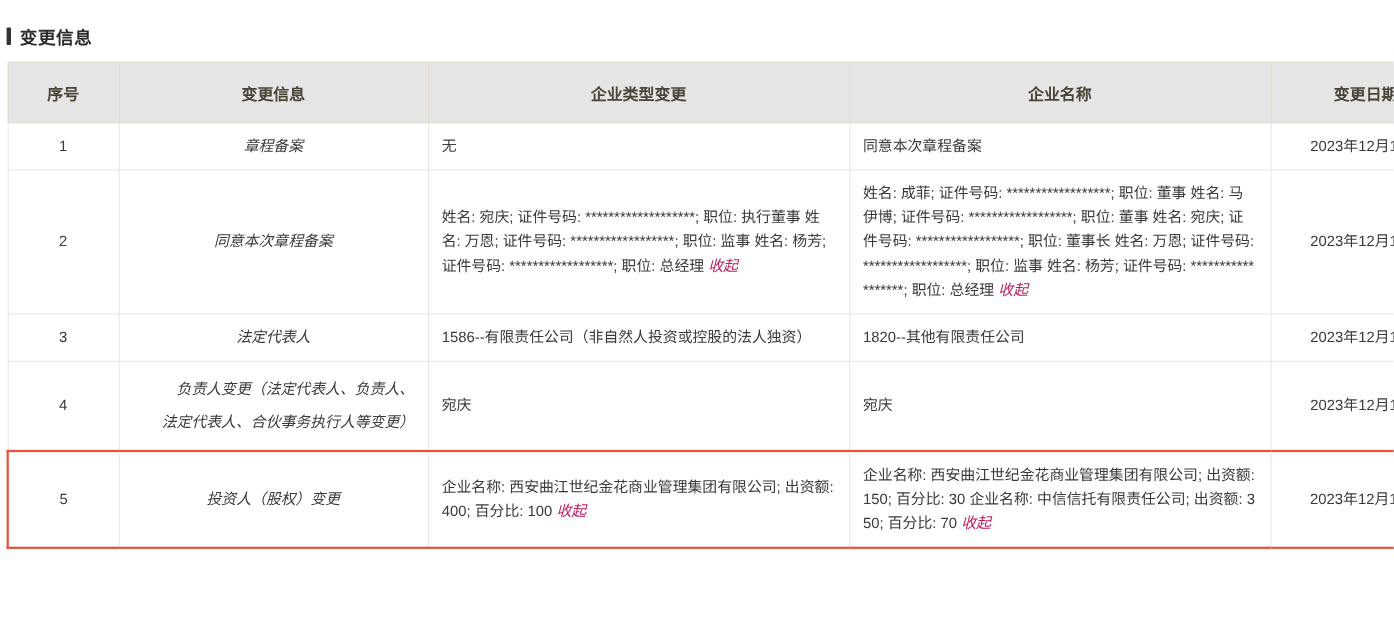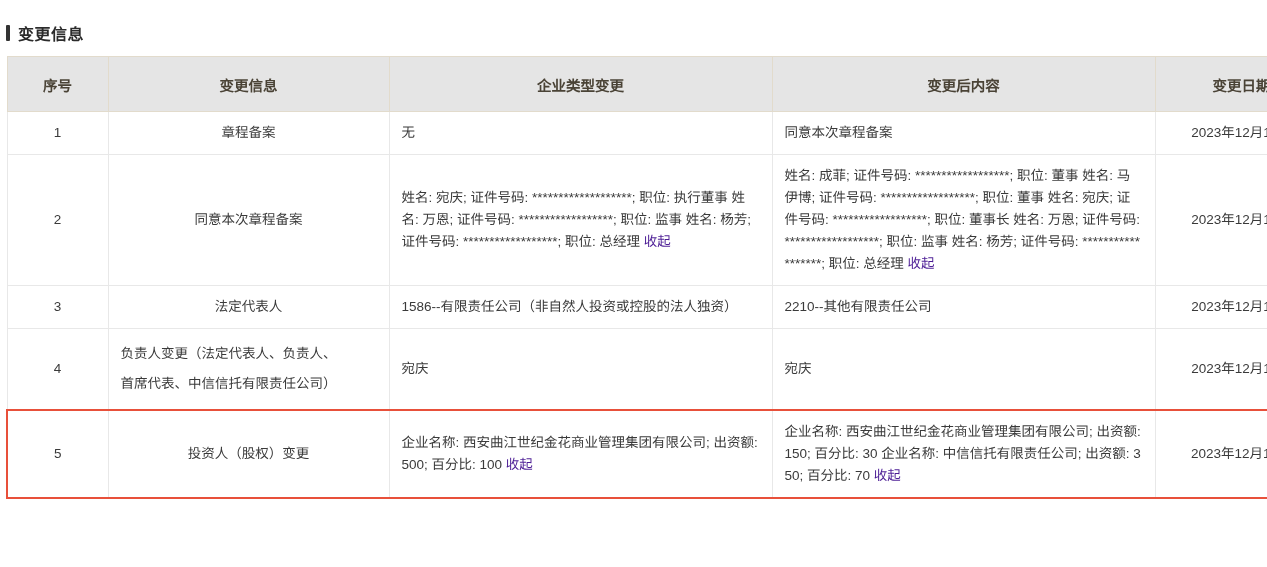--- a/index.html
+++ b/index.html
@@ -73,45 +73,47 @@
     vertical-align: middle;
     word-break: break-all;
   }
   td.c-idx {
     text-align: center;
     width: 88px;
   }
   td.c-item {
     text-align: center;
     width: 268px;
+    font-style: italic;
   }
   td.c-before {
     width: 370px;
   }
   td.c-after {
     width: 370px;
   }
   td.c-date {
     text-align: center;
     width: 160px;
     white-space: nowrap;
   }
   th.h-idx { width: 88px; }
   th.h-item { width: 268px; }
   th.h-before { width: 370px; }
   th.h-after { width: 370px; }
   th.h-date { width: 160px; }
 
   .collapse-link {
-    color: #4c1d95;
+    color: #be185d;
     cursor: pointer;
+    font-style: italic;
   }
   .two-line {
     display: block;
-    text-align: left;
+    text-align: right;
     line-height: 30px;
   }
   
   tr.highlight td {
     border-top: 2px solid #e8503a;
     border-bottom: 2px solid #e8503a;
   }
   tr.highlight td.c-idx {
     border-left: 2px solid #e8503a;
   }
@@ -132,21 +134,21 @@
     <span class="txt">变更信息</span>
   </div>
 
   <div class="table-wrap">
     <table class="change-table">
       <thead>
         <tr>
           <th class="h-idx">序号</th>
           <th class="h-item">变更信息</th>
           <th class="h-before">企业类型变更</th>
-          <th class="h-after">变更后内容</th>
+          <th class="h-after">企业名称</th>
           <th class="h-date">变更日期</th>
         </tr>
       </thead>
       <tbody>
 
         <tr>
           <td class="c-idx">1</td>
           <td class="c-item">章程备案</td>
           <td class="c-before"><span>无</span></td>
           <td class="c-after"><span>同意本次章程备案</span></td>
@@ -164,40 +166,40 @@
             <span>姓名: 成菲; 证件号码: ******************; 职位: 董事 姓名: 马伊博; 证件号码: ******************; 职位: 董事 姓名: 宛庆; 证件号码: ******************; 职位: 董事长 姓名: 万恩; 证件号码: ******************; 职位: 监事 姓名: 杨芳; 证件号码: ******************; 职位: 总经理</span>
             <span class="collapse-link">收起</span>
           </td>
           <td class="c-date">2023年12月15日</td>
         </tr>
 
         <tr>
           <td class="c-idx">3</td>
           <td class="c-item">法定代表人</td>
           <td class="c-before"><span>1586--有限责任公司（非自然人投资或控股的法人独资）</span></td>
-          <td class="c-after"><span>2210--其他有限责任公司</span></td>
+          <td class="c-after"><span>1820--其他有限责任公司</span></td>
           <td class="c-date">2023年12月15日</td>
         </tr>
 
         <tr>
           <td class="c-idx">4</td>
           <td class="c-item">
             <span class="two-line">负责人变更（法定代表人、负责人、</span>
-            <span class="two-line">首席代表、中信信托有限责任公司）</span>
+            <span class="two-line">法定代表人、合伙事务执行人等变更）</span>
           </td>
           <td class="c-before"><span>宛庆</span></td>
           <td class="c-after"><span>宛庆</span></td>
           <td class="c-date">2023年12月15日</td>
         </tr>
 
         <tr class="highlight">
           <td class="c-idx">5</td>
           <td class="c-item">投资人（股权）变更</td>
           <td class="c-before">
-            <span>企业名称: 西安曲江世纪金花商业管理集团有限公司; 出资额: 500; 百分比: 100</span>
+            <span>企业名称: 西安曲江世纪金花商业管理集团有限公司; 出资额: 400; 百分比: 100</span>
             <span class="collapse-link">收起</span>
           </td>
           <td class="c-after">
             <span>企业名称: 西安曲江世纪金花商业管理集团有限公司; 出资额: 150; 百分比: 30 企业名称: 中信信托有限责任公司; 出资额: 350; 百分比: 70</span>
             <span class="collapse-link">收起</span>
           </td>
           <td class="c-date">2023年12月15日</td>
         </tr>
 
       </tbody>

